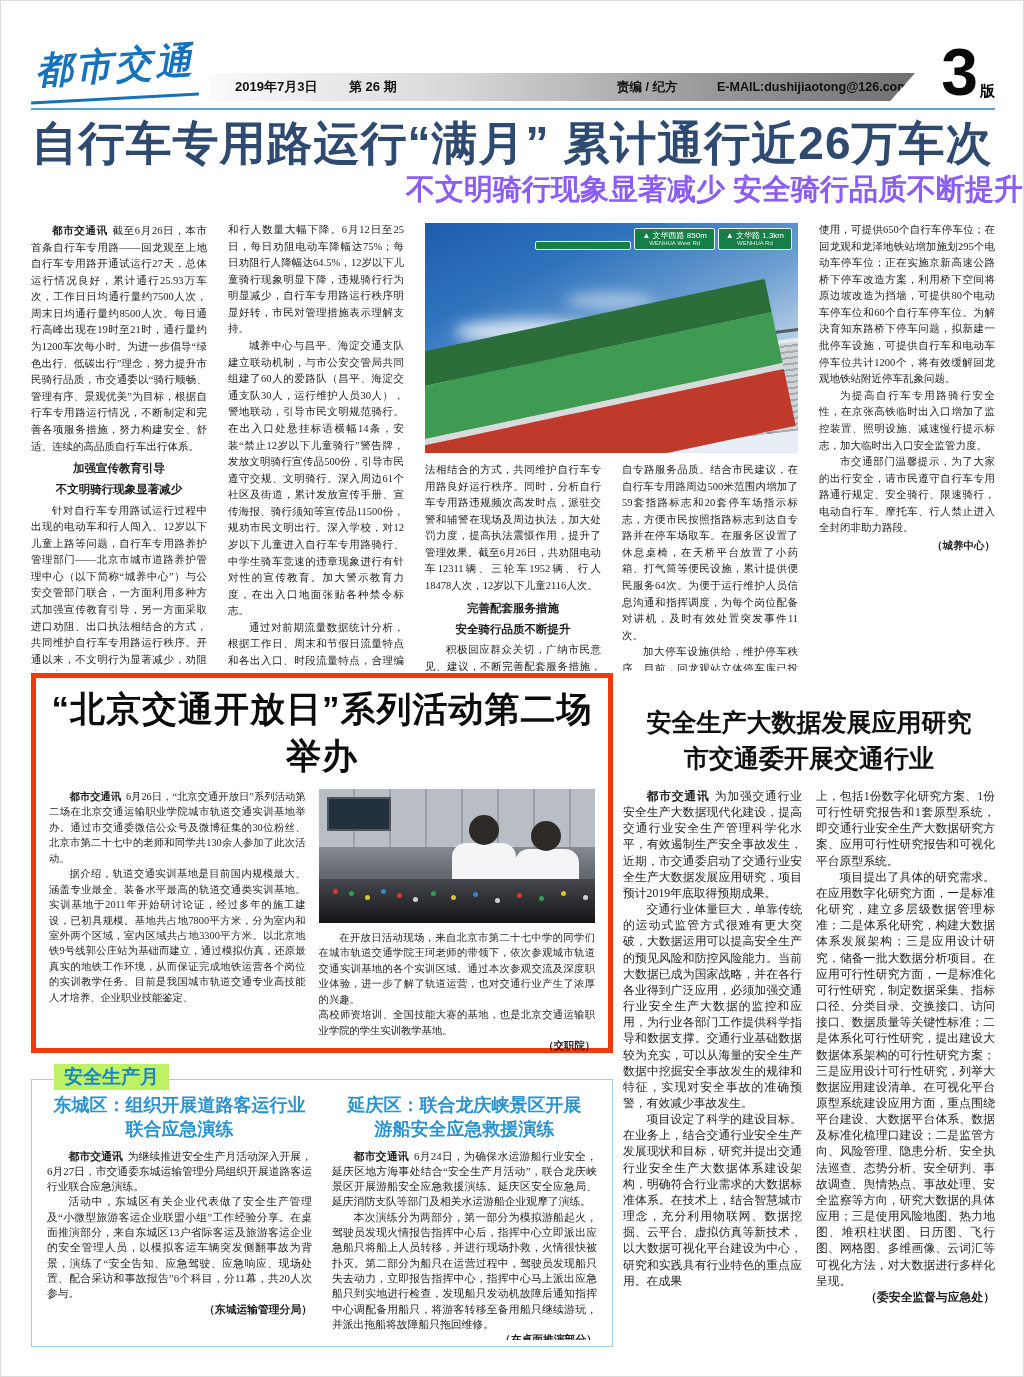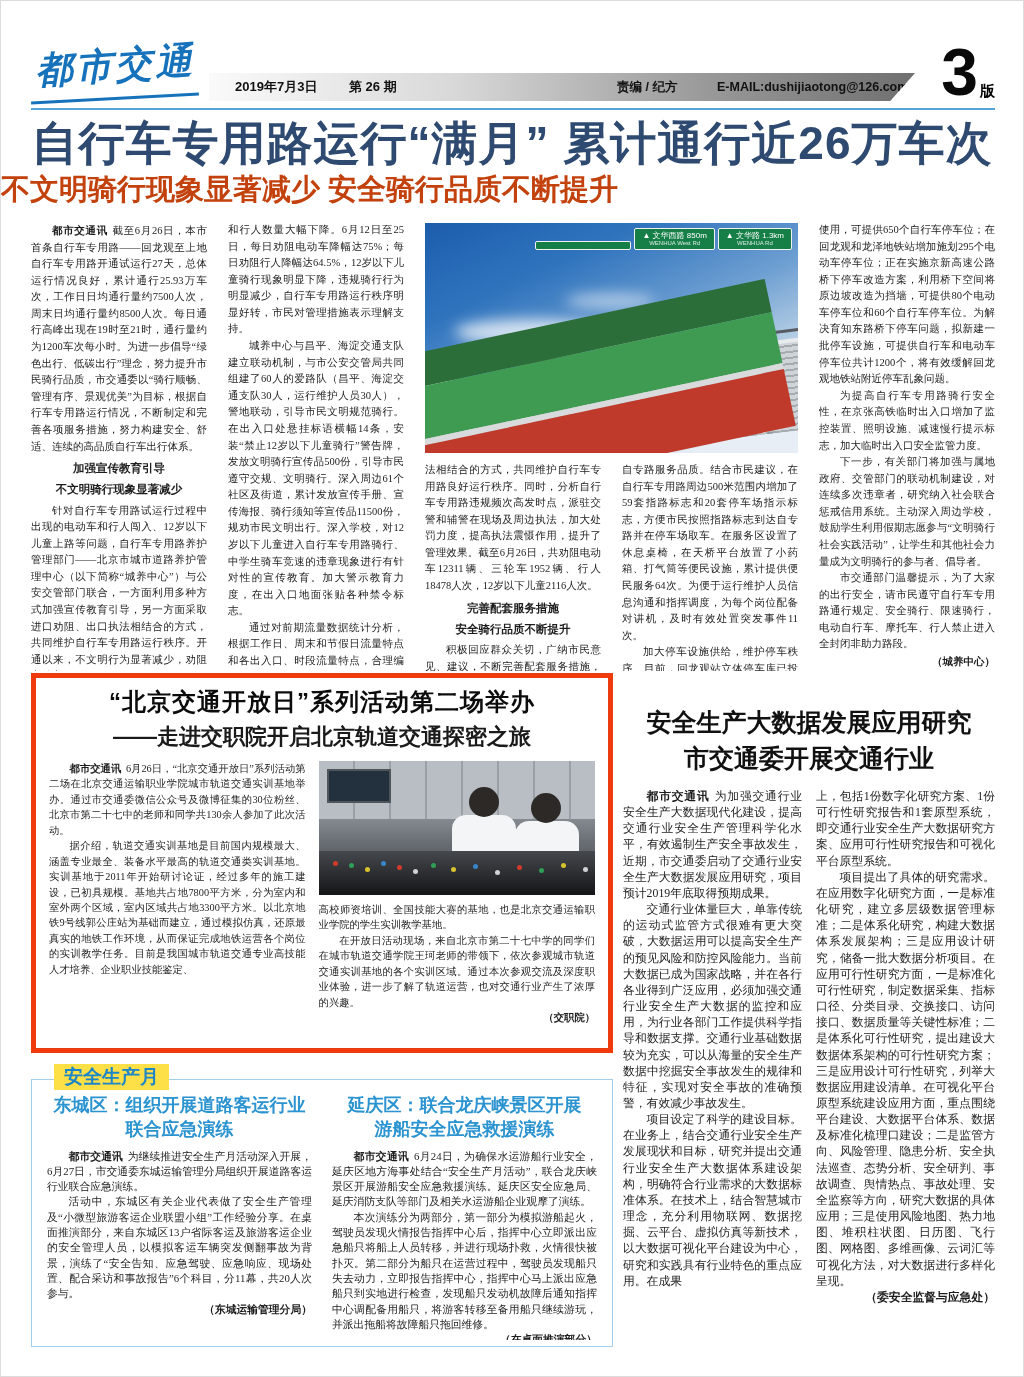--- a/index.html
+++ b/index.html
@@ -30,22 +30,22 @@
   .edition-num { font-size:66px; font-weight:900; line-height:.88; color:#0a0a0a;
           font-family:"Liberation Sans",sans-serif; }
   .edition-lab { font-size:15px; font-weight:bold; margin-left:2px;
           font-family:"Liberation Sans",sans-serif; }
   .masthead-rule { position:absolute; left:0; right:0; top:69px; height:2px; background:#55a5d9; }
 
   
   .headline { position:absolute; top:112px; left:0; width:100%; text-align:center;
           font-size:46px; font-weight:900; color:#2e4a70; letter-spacing:1px;
           font-family:"Liberation Sans",sans-serif; }
-  .subheadline { position:absolute; top:169px; left:0; width:100%; text-align:left;
-          font-size:29px; font-weight:800; color:#c2410c;
+  .subheadline { position:absolute; top:169px; left:0; width:100%; text-align:right;
+          font-size:29px; font-weight:800; color:#8b5cf6;
           font-family:"Liberation Sans",sans-serif; }
 
   
   .a1-body { position:absolute; top:221px; left:30px; width:964px; height:449px; }
   .a1-col  { position:absolute; top:0; height:449px; width:176px; overflow:hidden;
           font-size:10.5px; line-height:1.58; text-align:justify; color:#1d1d1d; }
   .c1{left:0;} .c2{left:197px;} .c3{left:394px;} .c4{left:591px;} .c5{left:788px;}
   .under-photo { padding-top:240px; }
   .p { margin:0; text-indent:2em; }
   .p.cont { text-indent:0; }
@@ -83,21 +83,21 @@
           gap:3px; align-items:flex-end; }
   .p1-sign { background:#167f47; border:1px solid #f2f2f2; color:#fff; font-size:8px;
           line-height:1.15; padding:2px 7px; border-radius:2px; text-align:center;
           font-family:"Liberation Sans",sans-serif; white-space:nowrap; }
   .p1-sign .en { display:block; font-size:6px; opacity:.85; }
   .p1-sign.sliver { width:96px; height:9px; padding:0; }
 
   
   .openday { position:absolute; left:30px; top:672px; width:582px; height:380px;
           border:5px solid #ee3a0c; background:#fff; padding:6px 13px 8px; }
-  .od-title { text-align:center; font-size:24px; font-weight:900; color:#0c0c0c;
+  .od-title { text-align:center; font-size:35px; font-weight:900; color:#0c0c0c;
           letter-spacing:1px; font-family:"Liberation Sans",sans-serif; margin-top:2px; }
   .od-sub { text-align:center; font-size:22px; font-weight:700; color:#1a1a1a;
           font-family:"Liberation Sans",sans-serif; margin-top:4px; }
   .od-body { display:flex; gap:13px; margin-top:9px; height:288px; overflow:hidden;
           font-size:10.3px; line-height:1.5; text-align:justify; color:#1d1d1d; }
   .od-left { flex:0 0 47%; overflow:hidden; }
   .od-right{ flex:1; overflow:hidden; }
 
   
   .photo2 { position:relative; width:100%; height:134px; overflow:hidden; margin-bottom:7px;
@@ -124,21 +124,21 @@
   .bigdata { position:absolute; left:622px; top:678px; width:372px; height:667px; }
   .bd-title { margin-top:26px; text-align:center; font-size:25px; font-weight:900;
           color:#111; line-height:1.42; font-family:"Liberation Sans",sans-serif; }
   .bd-body { display:flex; gap:14px; margin-top:12px; height:552px; overflow:hidden;
           font-size:11.8px; line-height:1.37; text-align:justify; color:#1d1d1d; }
   .bd-col { flex:1; overflow:hidden; }
 
   
   .safety { position:absolute; left:30px; top:1078px; width:582px; height:268px;
           border:1px solid #a3cde9; background:#fff; }
-  .safety-label { position:absolute; top:-16px; left:22px; background:#fde047; padding:0 10px;
+  .safety-label { position:absolute; top:-16px; left:22px; background:#bef264; padding:0 10px;
           color:#1c86c8; font-weight:bold; font-size:19px;
           font-family:"Liberation Sans",sans-serif; }
   .safety-body { display:flex; gap:20px; padding:14px 15px 6px; height:100%; overflow:hidden; }
   .sf-art { flex:1; overflow:hidden; font-size:10.8px; line-height:1.4; text-align:justify;
           color:#1d1d1d; }
   .sf-head { text-align:center; color:#2a93d0; font-weight:bold; font-size:18px;
           line-height:1.32; font-family:"Liberation Sans",sans-serif; margin-bottom:7px; }
   .sf-art .p { line-height:1.42; }
 </style>
 </head>
@@ -188,21 +188,20 @@
     </div>
 
     <div class="a1-col c4 under-photo">
       <p class="p cont">自专路服务品质。结合市民建议，在自行车专用路周边500米范围内增加了59套指路标志和20套停车场指示标志，方便市民按照指路标志到达自专路并在停车场取车。在服务区设置了休息桌椅，在天桥平台放置了小药箱、打气筒等便民设施，累计提供便民服务64次。为便于运行维护人员信息沟通和指挥调度，为每个岗位配备对讲机，及时有效处置突发事件11次。</p>
       <p class="p">加大停车设施供给，维护停车秩序。目前，回龙观站立体停车库已投入</p>
     </div>
 
     <div class="a1-col c5">
       <p class="p cont">使用，可提供650个自行车停车位；在回龙观和龙泽地铁站增加施划295个电动车停车位；正在实施京新高速公路桥下停车改造方案，利用桥下空间将原边坡改造为挡墙，可提供80个电动车停车位和60个自行车停车位。为解决育知东路桥下停车问题，拟新建一批停车设施，可提供自行车和电动车停车位共计1200个，将有效缓解回龙观地铁站附近停车乱象问题。</p>
       <p class="p">为提高自行车专用路骑行安全性，在京张高铁临时出入口增加了监控装置、照明设施、减速慢行提示标志，加大临时出入口安全监管力度。</p>
-      <p class="p">下一步，有关部门将加强与属地政府、交管部门的联动机制建设，对连续多次违章者，研究纳入社会联合惩戒信用系统。主动深入周边学校，鼓励学生利用假期志愿参与“文明骑行社会实践活动”，让学生和其他社会力量成为文明骑行的参与者、倡导者。</p>
       <p class="p">市交通部门温馨提示，为了大家的出行安全，请市民遵守自行车专用路通行规定、安全骑行、限速骑行，电动自行车、摩托车、行人禁止进入全封闭非助力路段。</p>
       <div class="sig-line">（城养中心）</div>
     </div>
 
     <div class="photo1">
       <div class="p1-cloud cl1"></div>
       <div class="p1-cloud cl2"></div>
       <div class="p1-bldg bg1"></div>
       <div class="p1-bldg bg2"></div>
       <div class="p1-bldg bg3"></div>
@@ -217,40 +216,39 @@
       <div class="p1-signs">
         <div class="p1-sign sliver"></div>
         <div class="p1-sign"><span>▲ 文华西路 850m</span><span class="en">WENHUA West Rd</span></div>
         <div class="p1-sign"><span>▲ 文华路 1.3km</span><span class="en">WENHUA Rd</span></div>
       </div>
     </div>
   </div>
 
   <div class="openday">
     <div class="od-title">“北京交通开放日”系列活动第二场举办</div>
-    <div class="od-sub">——走进交职院开启北京轨道交通探密之旅</div>
     <div class="od-body">
       <div class="od-left">
         <p class="p"><span class="lead-in">都市交通讯</span><span>6月26日，“北京交通开放日”系列活动第二场在北京交通运输职业学院城市轨道交通实训基地举办。通过市交通委微信公众号及微博征集的30位粉丝、北京市第二十七中的老师和同学共130余人参加了此次活动。</span></p>
         <p class="p">据介绍，轨道交通实训基地是目前国内规模最大、涵盖专业最全、装备水平最高的轨道交通类实训基地。实训基地于2011年开始研讨论证，经过多年的施工建设，已初具规模。基地共占地7800平方米，分为室内和室外两个区域，室内区域共占地3300平方米。以北京地铁9号线郭公庄站为基础而建立，通过模拟仿真，还原最真实的地铁工作环境，从而保证完成地铁运营各个岗位的实训教学任务。目前是我国城市轨道交通专业高技能人才培养、企业职业技能鉴定、</p>
       </div>
       <div class="od-right">
         <div class="photo2">
           <div class="p2-cab"></div>
           <div class="p2-screen"></div>
           <div class="p2-shirt s1"></div>
           <div class="p2-shirt s2"></div>
           <div class="p2-fig f1"></div>
           <div class="p2-fig f2"></div>
           <div class="p2-console">
             <div class="p2-btns"></div>
           </div>
         </div>
+        <p class="p">在开放日活动现场，来自北京市第二十七中学的同学们在城市轨道交通学院王珂老师的带领下，依次参观城市轨道交通实训基地的各个实训区域。通过本次参观交流及深度职业体验，进一步了解了轨道运营，也对交通行业产生了浓厚的兴趣。</p>
         <p class="p cont">高校师资培训、全国技能大赛的基地，也是北京交通运输职业学院的学生实训教学基地。</p>
-        <p class="p">在开放日活动现场，来自北京市第二十七中学的同学们在城市轨道交通学院王珂老师的带领下，依次参观城市轨道交通实训基地的各个实训区域。通过本次参观交流及深度职业体验，进一步了解了轨道运营，也对交通行业产生了浓厚的兴趣。</p>
         <div class="sig-line">（交职院）</div>
       </div>
     </div>
   </div>
 
   <div class="bigdata">
     <div class="bd-title">
       <div>安全生产大数据发展应用研究</div>
       <div>市交通委开展交通行业</div>
     </div>

